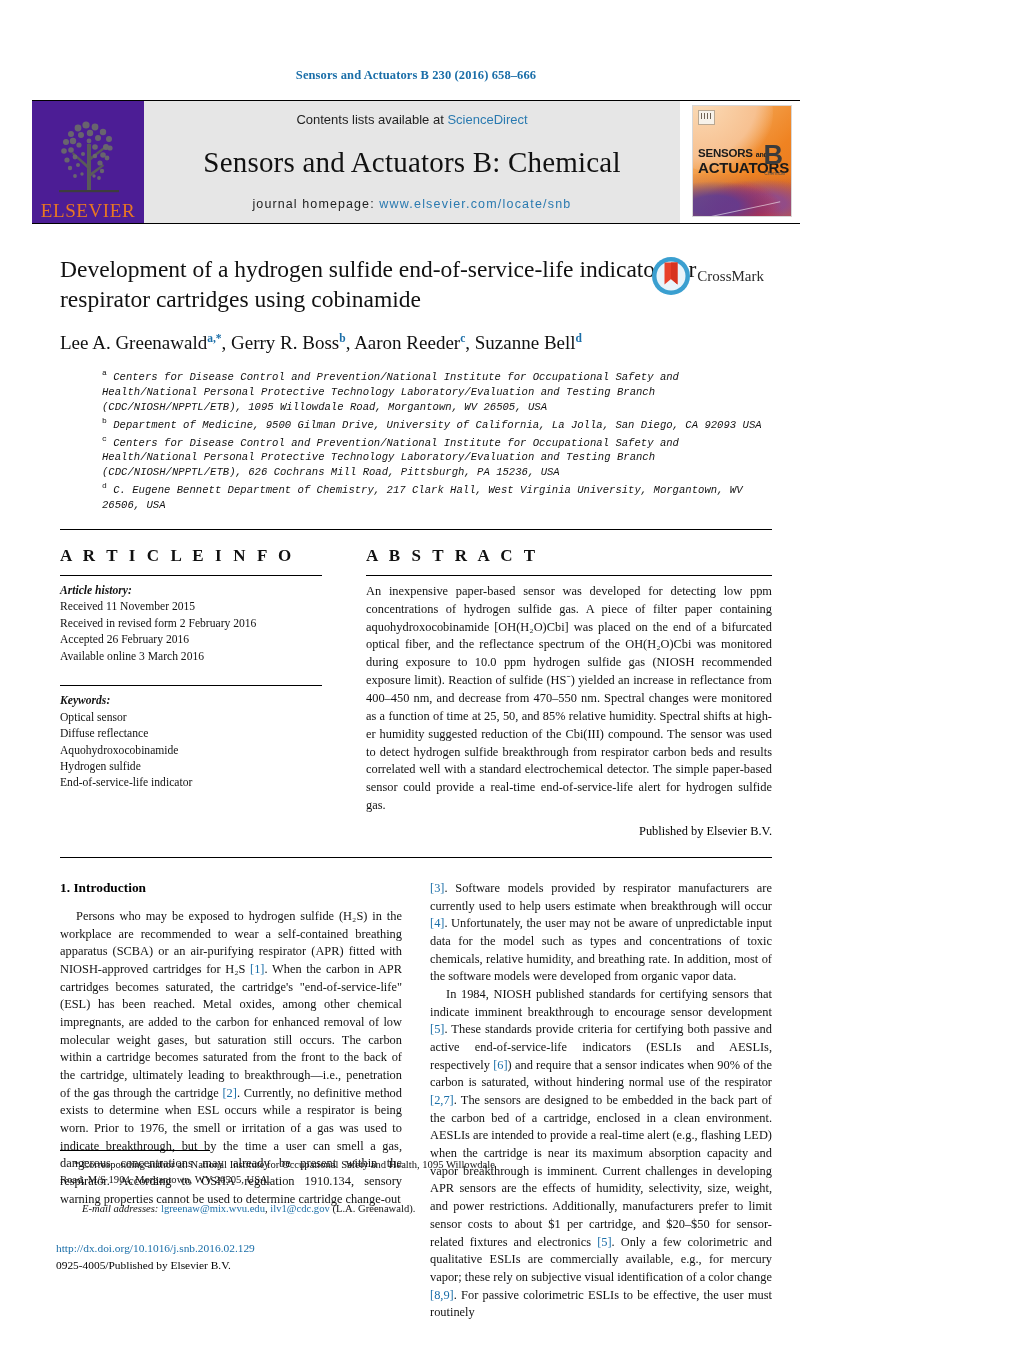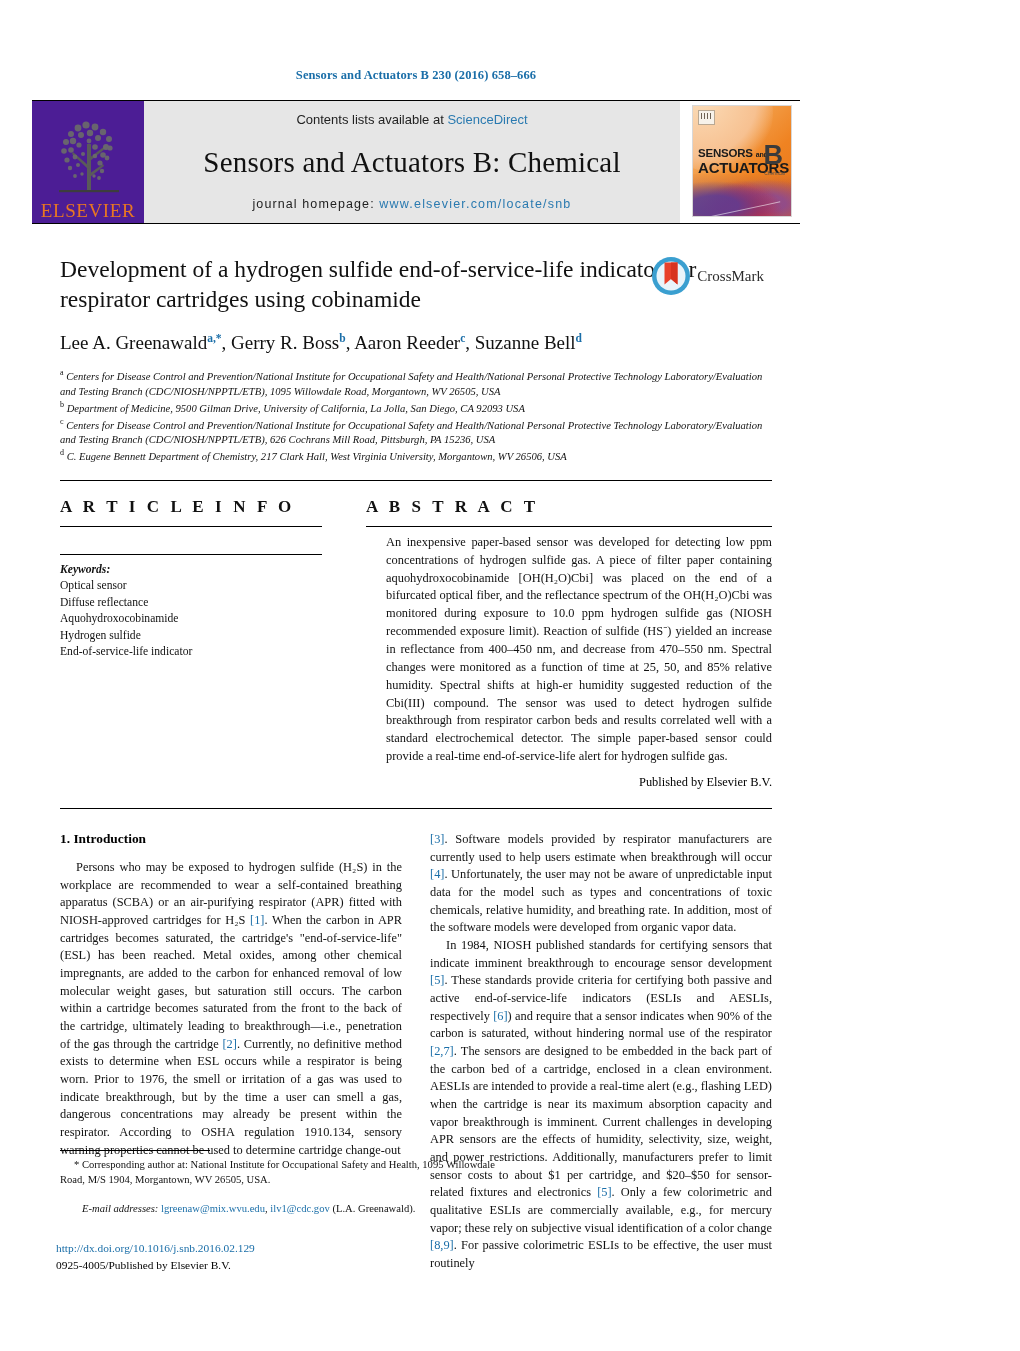--- a/index.html
+++ b/index.html
@@ -173,25 +173,26 @@
   .authors {
     margin-top: 18px;
     font-family: "Liberation Serif", serif;
     font-size: 19px;
     color: #111;
   }
   .authors sup { font-size: 11.5px; color: #1a6ea8; font-weight: bold; }
 
   .affiliations {
     margin-top: 13px;
-    font-family: Liberation Serif, serif;
+    font-family: Liberation Mono, monospace;
     font-style: italic;
     font-size: 10.6px;
     line-height: 1.42;
     color: #111;
+    margin-left: 42px;
   }
   .affiliations .aff { margin: 0; }
   .affiliations sup { font-style: normal; font-size: 8px; }
 
   .rule-after-authors { border-top: 1px solid #000; margin: 16px 60px 0 60px; }
 
   
   .info-abstract {
     display: flex;
     margin: 16px 60px 0 60px;
@@ -214,21 +215,20 @@
   .meta-group .lead { font-style: italic; font-weight: bold; }
   .meta-group div { color: #111; }
   .meta-spacer { height: 11px; }
 
   .abstract-body {
     font-family: "Liberation Serif", serif;
     font-size: 12.4px;
     line-height: 1.44;
     text-align: justify;
     color: #111;
-    margin-left: 20px;
   }
   .abstract-body p { margin: 0; }
   .published-line {
     text-align: right;
     font-size: 12.4px;
     margin-top: 9px;
     font-family: "Liberation Serif", serif;
   }
 
   .rule-after-abstract { border-top: 1px solid #000; margin: 18px 60px 0 60px; }
@@ -401,20 +401,27 @@
     </div>
   </div>
 
   <div class="rule-after-authors"></div>
 
   <div class="info-abstract">
 
     <div class="col-info">
       <div class="section-head">A R T I C L E   I N F O</div>
       <div class="thin-rule short"></div>
+      <div class="meta-group">
+        <div class="lead">Article history:</div>
+        <div>Received 11 November 2015</div>
+        <div>Received in revised form 2 February 2016</div>
+        <div>Accepted 26 February 2016</div>
+        <div>Available online 3 March 2016</div>
+      </div>
       <div class="meta-spacer"></div>
       <div class="thin-rule short"></div>
       <div class="meta-group">
         <div class="lead">Keywords:</div>
         <div>Optical sensor</div>
         <div>Diffuse reflectance</div>
         <div>Aquohydroxocobinamide</div>
         <div>Hydrogen sulfide</div>
         <div>End-of-service-life indicator</div>
       </div>

